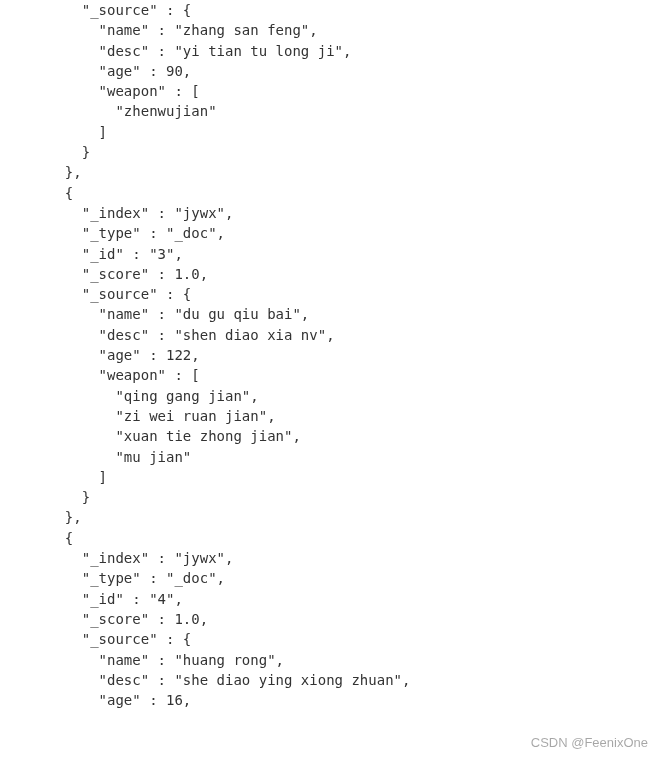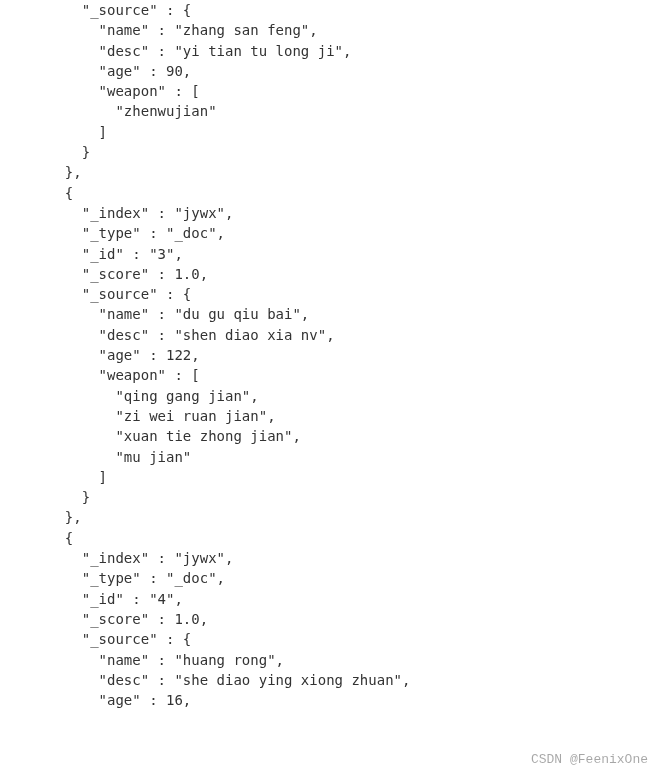--- a/index.html
+++ b/index.html
@@ -16,22 +16,22 @@
   }
   pre {
     margin: 0;
     padding: 0 0 0 48px;
     white-space: pre;
     line-height: 1.45;
   }
   .watermark {
     position: absolute;
     right: 14px;
-    bottom: 4px;
-    font-family: Liberation Mono, monospace;
+    bottom: 21px;
+    font-family: Liberation Sans, sans-serif;
     font-size: 13px;
     color: rgba(0,0,0,0.35);
     text-align: center;
   }
 </style>
 </head>
 <body>
 
 <pre id="code">    "_source" : {
       "name" : "zhang san feng",

